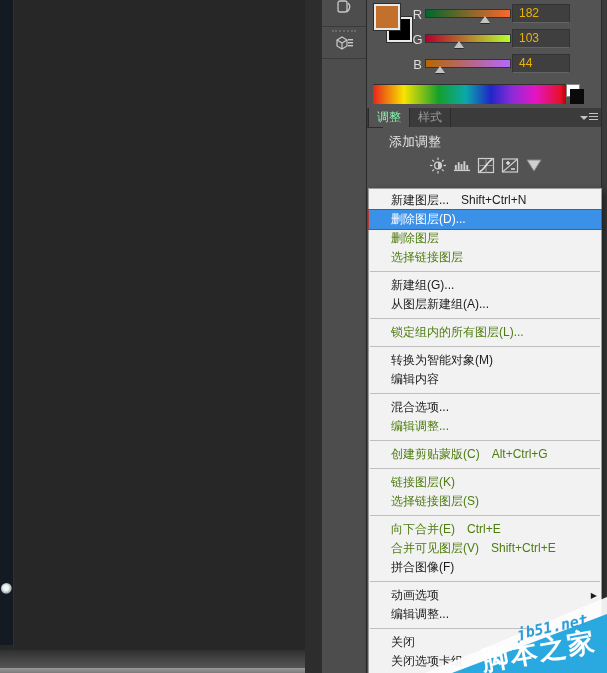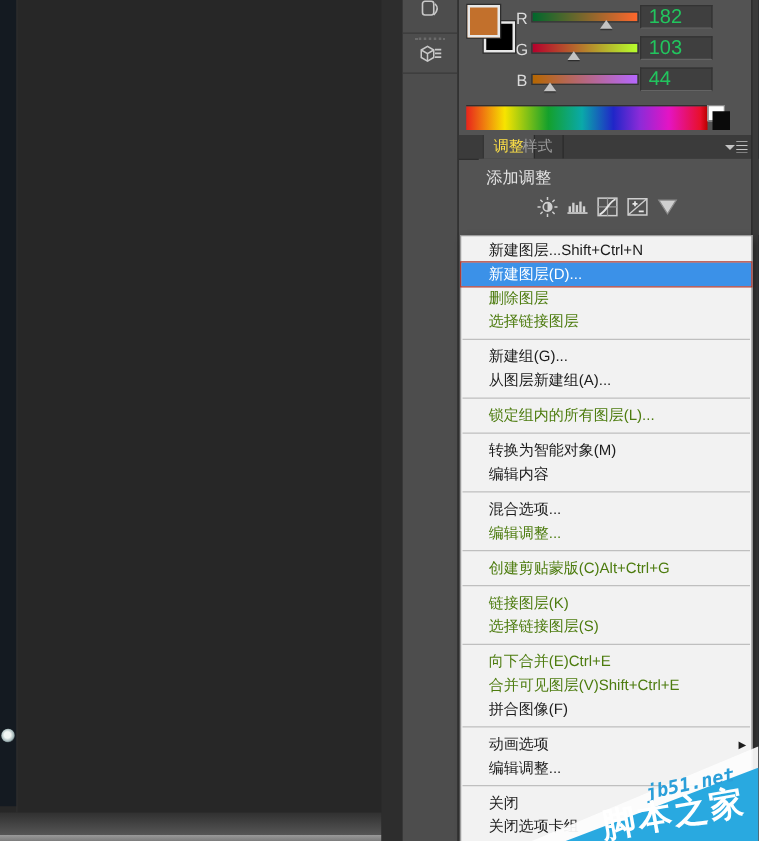--- a/index.html
+++ b/index.html
@@ -32,48 +32,48 @@
   .swatch.fg{left:7px;top:4px;width:22px;height:22px;z-index:2;border:2px solid #e8e8e8;outline:none;}
   .swatch.bg{left:20px;top:17px;width:21px;height:21px;z-index:1;border:2px solid #e8e8e8;outline:none;}
   .chan-row{position:absolute;left:0;width:235px;height:25px;}
   .chan-label{position:absolute;left:44px;top:3px;width:13px;font-size:13px;color:#dcdcdc;text-align:center;}
   .chan-slider{position:absolute;left:58px;top:5px;width:84px;height:14px;}
   .chan-track{position:absolute;left:0;top:0;width:100%;height:7px;border:1px solid #333;}
   .chan-thumb{position:absolute;top:7px;width:0;height:0;
      border-left:5px solid transparent;border-right:5px solid transparent;border-bottom:7px solid #c3c3c3;
      filter:drop-shadow(0 1px 0 #2c2c2c);}
   .chan-value{position:absolute;left:145px;top:0;width:50px;height:17px;background:#3f3f3f;
-     border:1px solid #333;border-bottom-color:#646464;color:#22c55e;font-size:16px;line-height:17px;padding-left:6px;}
+     border:1px solid #333;border-bottom-color:#646464;color:#eab308;font-size:12px;line-height:17px;padding-left:6px;}
   .spectrum{position:absolute;left:6px;top:84px;width:193px;height:19px;border-top:1px solid #2f2f2f;
      background:linear-gradient(to right,#e8241c 0%,#f7e400 16%,#14a02c 34%,#0aa9a9 48%,#2026c8 61%,#8c2bd8 72%,#e414c4 84%,#e8102c 97%,#b00 100%);}
   .spec-white{position:absolute;left:199px;top:84px;width:12px;height:11px;background:#fff;border:1px solid #888;}
   .spec-black{position:absolute;left:203px;top:89px;width:14px;height:15px;background:#0a0a0a;z-index:2;}
   
   .panel-header{position:absolute;left:0;top:108px;width:235px;height:19px;background:#3b3b3b;border-bottom:1px solid #2e2e2e;}
   .tab{position:absolute;top:0;height:19px;line-height:19px;font-size:12px;padding:0 8px;}
-  .tab.active{left:19px;background:#535353;color:#fde047;border-left:1px solid #2b2b2b;border-right:1px solid #2b2b2b;}
+  .tab.active{left:1px;background:#535353;color:#86efac;border-left:1px solid #2b2b2b;border-right:1px solid #2b2b2b;}
   .tab.inactive{left:43px;color:#9a9a9a;border-right:1px solid #2b2b2b;}
   .panel-menu-btn{position:absolute;right:4px;top:4px;width:18px;height:12px;color:#c4c4c4;}
   .panel-menu-btn .tri{position:absolute;left:0;top:4px;width:0;height:0;border-left:4px solid transparent;border-right:4px solid transparent;border-top:4px solid #c4c4c4;}
   .panel-menu-btn .bars{position:absolute;left:9px;top:1px;width:9px;height:9px;
      background:repeating-linear-gradient(#c4c4c4 0 1px,transparent 1px 3px);}
   
   .panel-body{position:absolute;left:0;top:127px;width:235px;height:61px;background:#535353;margin-left:16px;}
   .add-label{position:absolute;left:6px;top:6px;font-size:13px;color:#e2e2e2;}
   .adj-icons{position:absolute;left:46px;top:30px;display:flex;gap:6px;}
   .adj-btn{width:18px;height:17px;display:flex;align-items:center;justify-content:center;}
   
   .menu{position:absolute;left:368px;top:188px;width:232px;background:#f2f2f2;
         border:1px solid #9b9b9b;box-shadow:3px 3px 7px rgba(0,0,0,.45);padding:2px 0;z-index:10;}
   .menu-item{position:relative;height:19px;line-height:19px;font-size:12px;color:#1c1c1c;
         padding:0 14px 0 22px;display:flex;justify-content:flex-start;white-space:nowrap;}
   .menu-item.disabled{color:#4d7c0f;}
   .menu-item.highlighted{background:var(--hl);color:#fff;}
   .menu-item.annotated{outline:1px solid var(--ann);z-index:2;}
-  .mi-shortcut{}
+  .mi-shortcut{margin-left:12px;}
   .mi-arrow{position:absolute;right:4px;top:0;font-size:8px;color:#1c1c1c;}
   .menu-sep{height:1px;background:#bfbfbf;margin:4px 1px;}
   
   .wm{position:absolute;inset:0;pointer-events:none;z-index:20;}
   .wm-white{position:absolute;inset:0;background:rgba(253,253,253,.93);
         clip-path:polygon(425px 673px,607px 597px,607px 673px);}
   .wm-blue{position:absolute;inset:0;background:var(--wmblue);
         clip-path:polygon(452px 673px,607px 614px,607px 673px);}
   .wm-site{position:absolute;left:516px;top:618px;font-size:15px;font-weight:bold;font-style:italic;
         color:#2b9fd9;transform:rotate(-12deg);font-family:"DejaVu Sans Mono","Liberation Mono",monospace;}
@@ -222,21 +222,21 @@
   </div>
 
   <div class="right-edge"></div>
 
   <div class="menu">
       <div class="menu-item">
         <span class="mi-label">新建图层...</span>
         <span class="mi-shortcut">Shift+Ctrl+N</span>
       </div>
       <div class="menu-item highlighted annotated">
-        <span class="mi-label">新建图层(D)...</span>
+        <span class="mi-label">删除图层(D)...</span>
       </div>
       <div class="menu-item disabled">
         <span class="mi-label">删除图层</span>
       </div>
       <div class="menu-item disabled">
         <span class="mi-label">选择链接图层</span>
       </div>
       <div class="menu-sep"></div>
       <div class="menu-item">
         <span class="mi-label">新建组(G)...</span>

